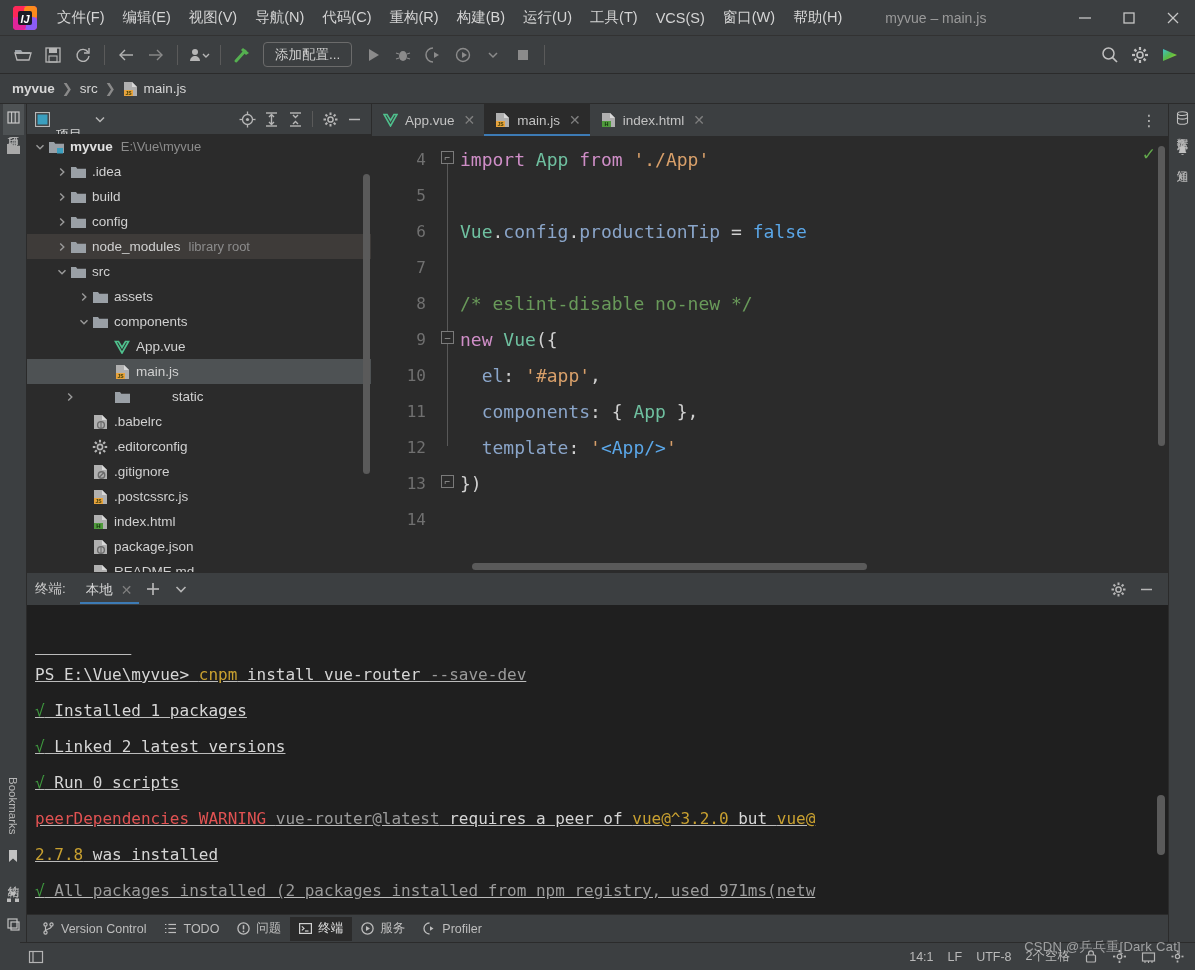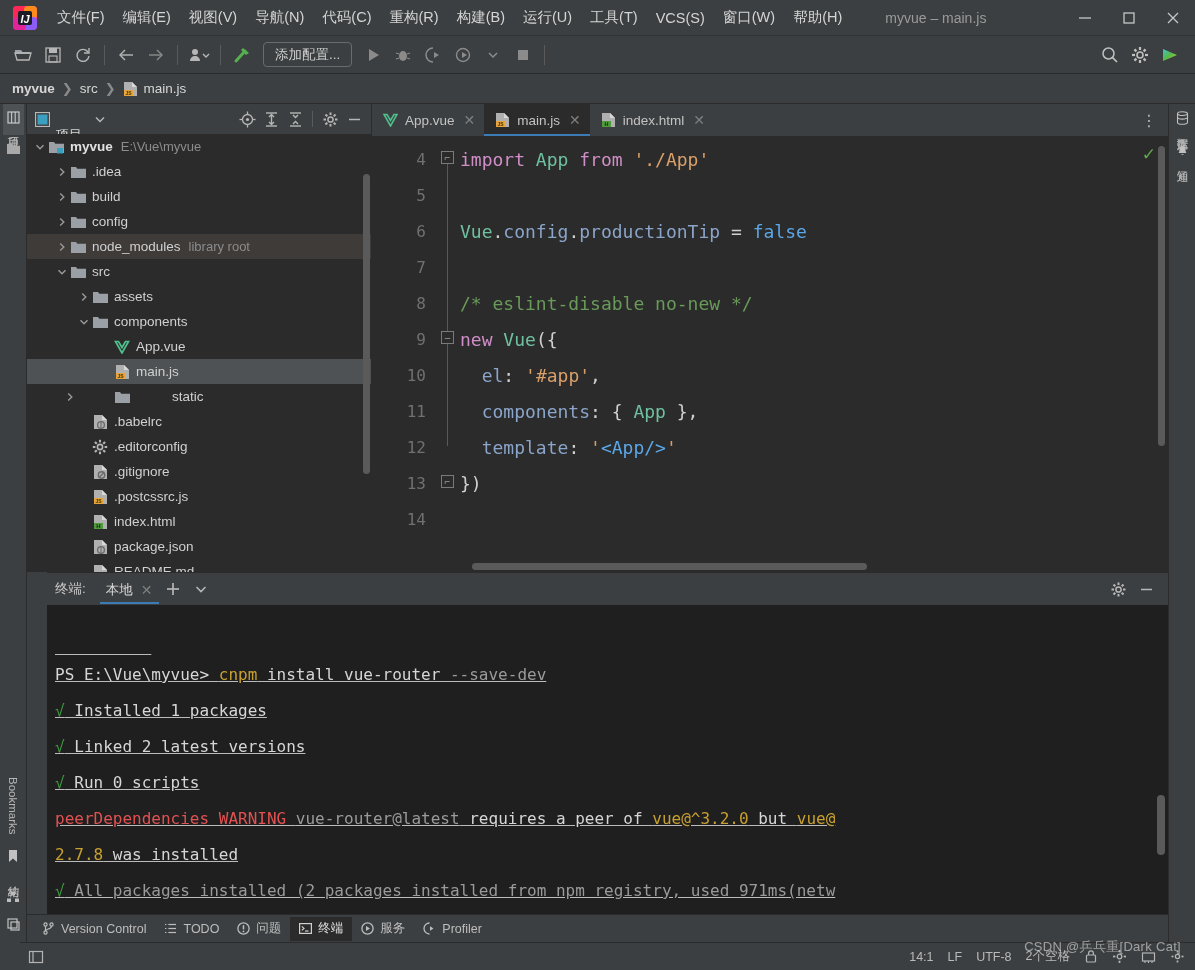--- a/index.html
+++ b/index.html
@@ -125,21 +125,21 @@
   .cmt { color: #699a5a; }
   .punct { color: #d0d0d0; }
   .blue { color: #5ba7e8; }
 
   .code-vsb { position: absolute; right: 3px; top: 10px; width: 7px; height: 300px; background: #5a5a5a; border-radius: 4px;}
   .check-mark { position: absolute; right: 12px; top: 8px; color: #62a84b; font-size: 17px; }
   .code-hsb-track { position:absolute; left:0; right:0; bottom:0; height: 10px; background:#2b2b2b; }
   .code-hsb { position: absolute; left: 100px; bottom: 2px; width: 395px; height: 7px; background: #5a5a5a; border-radius: 4px; }
 
   
-  .terminal { flex: 1; display: flex; flex-direction: column; background: #1f1f1f; min-height: 0; border-top:1px solid #2b2b2b;margin-left:20px;}
+  .terminal { flex: 1; display: flex; flex-direction: column; background: #1f1f1f; min-height: 0; border-top:1px solid #2b2b2b;}
   .term-head { height: 32px; background: #3c3f41; display: flex; align-items: center; padding-left: 8px; flex: none; }
   .term-label { font-size: 13.5px; color: #c8c8c8; margin-right: 14px; }
   .term-tab { display:flex; align-items:center; gap:8px; font-size:13.5px; color:#d8d8d8; padding: 6px 6px 5px; position:relative;}
   .term-tab.active::after { content:''; position:absolute; left:0; right:0; bottom:0; height:2px; background:#3d7bb5;}
   .term-tab .x { color:#7f7f7f; font-size:14px;}
   .term-ico { width: 28px; height: 26px; display:flex; align-items:center; justify-content:center; color:#b4b4b4;}
   .term-head-right { margin-left:auto; display:flex; align-items:center; padding-right:8px;}
   .term-body {
     flex: 1; background: #1f1f1f; font-family: "DejaVu Sans Mono","Liberation Mono", monospace;
     font-size: 16px; padding: 14px 0 0 8px; overflow: hidden; white-space: pre; position: relative; min-height:0;text-decoration:underline;

